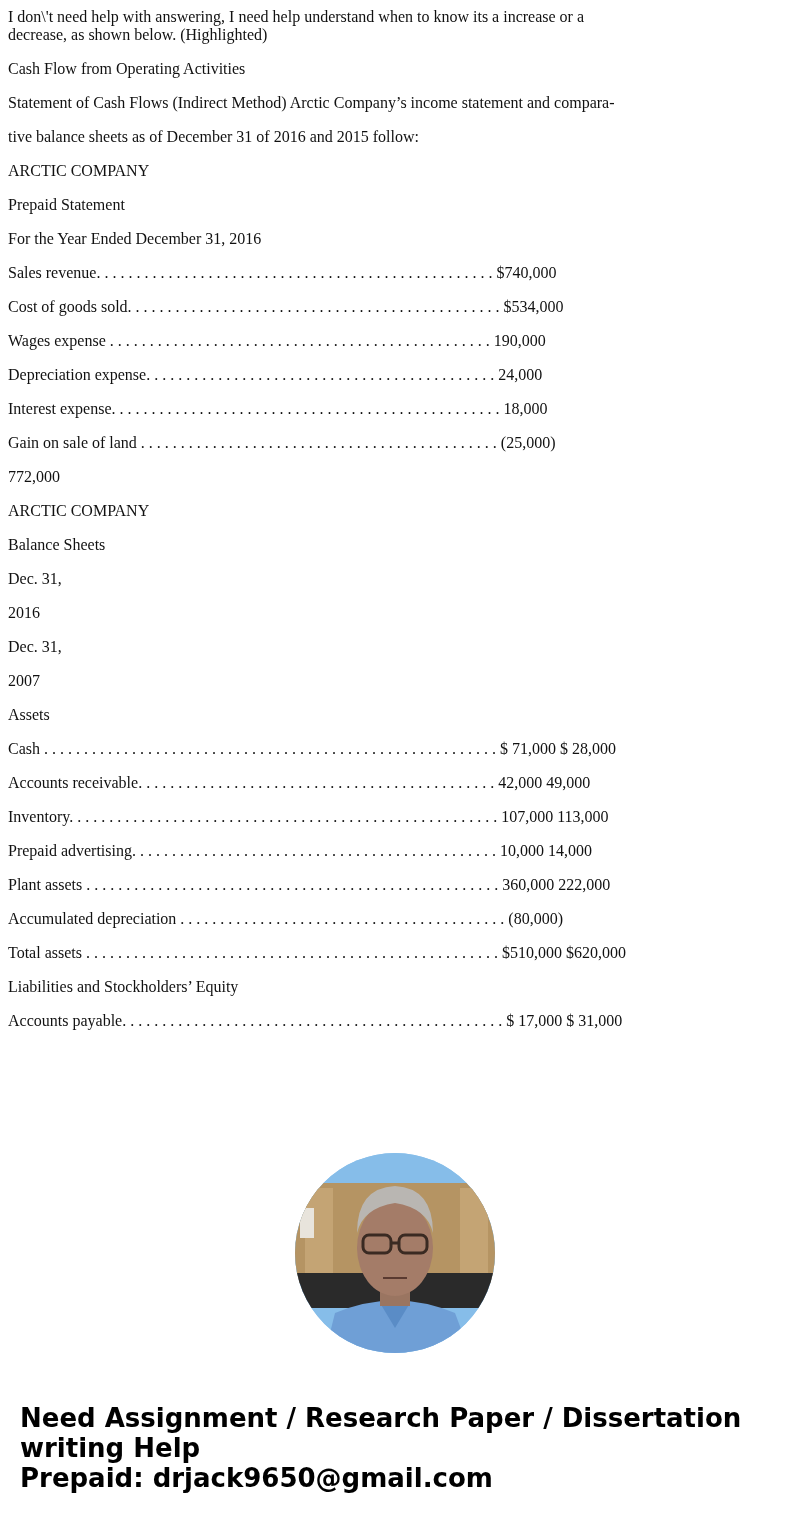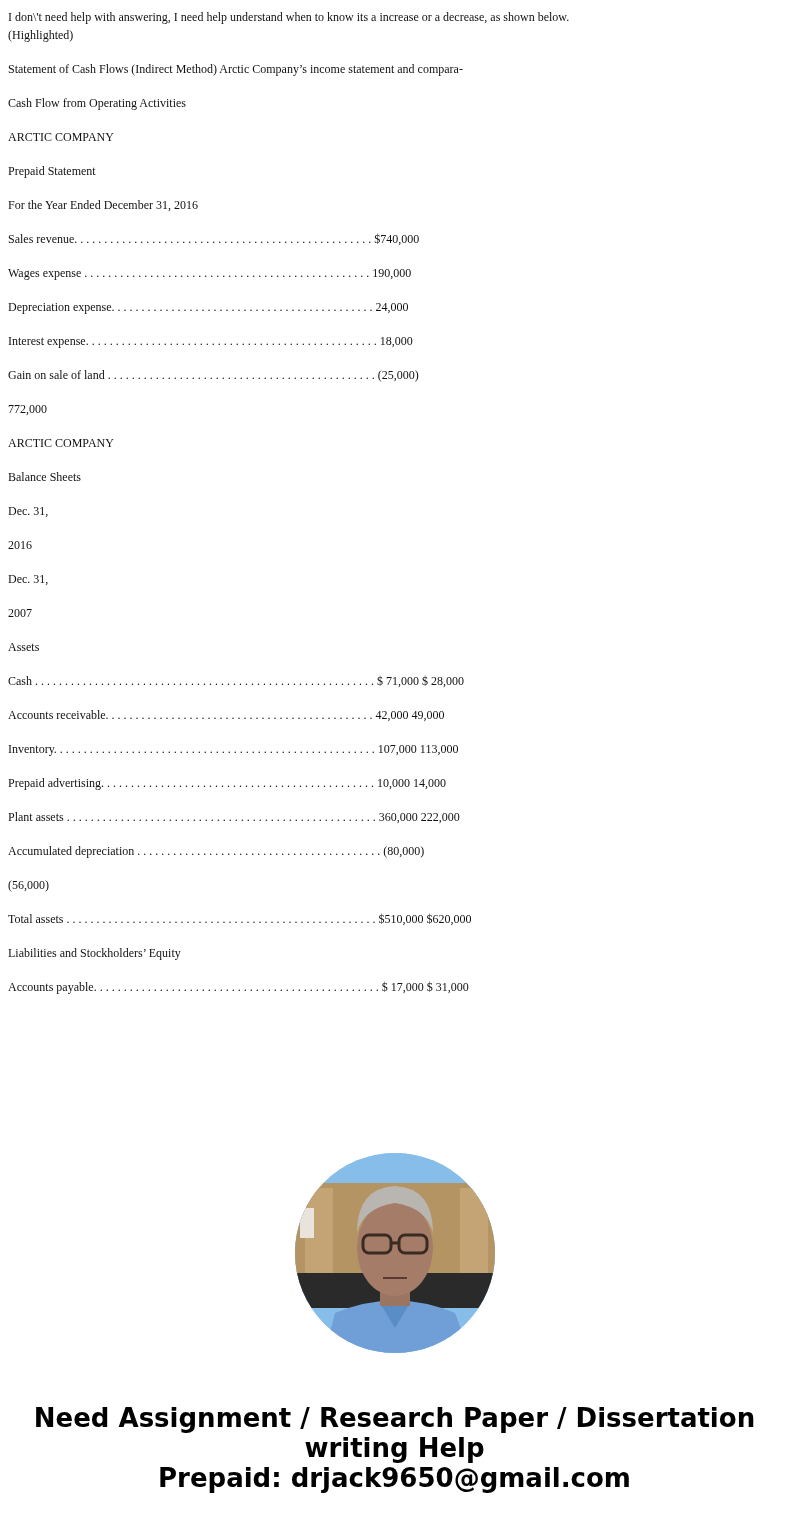--- a/index.html
+++ b/index.html
@@ -12,33 +12,32 @@
       font-family: "Liberation Serif", serif;
       color: #111111;
     }
     .doc {
       position: relative;
       width: 634px;
       height: 1123px;
       overflow: hidden;
       box-sizing: border-box;
       padding: 8px 8px 0 8px;
-      font-size: 12px;
+      font-size: 16px;
       line-height: 18px;
     }
     .doc p {
       margin: 0 0 16px 0;
       white-space: pre-wrap;
     }
     .doc p.intro {
       margin-bottom: 16px;
     }
     .promo {
       width: 789px;
-      text-align: center;
       padding-top: 30px;
     }
     .avatar {
       width: 200px;
       height: 200px;
       border-radius: 50%;
       margin: 0 auto;
       overflow: hidden;
       position: relative;
       background: #8ec3ee;
@@ -53,47 +52,48 @@
       color: #000000;
       padding: 0 20px;
     }
     .promo-text div { margin: 0; }
   </style>
 </head>
 <body>
 
 <div class="doc">
   <p class="intro">I don\'t need help with answering, I need help understand when to know its a increase or a decrease, as shown below. (Highlighted)</p>
+  <p>Cash Flow from Operating Activities</p>
   <p>Statement of Cash Flows (Indirect Method) Arctic Company’s income statement and compara-</p>
-  <p>Cash Flow from Operating Activities</p>
+  <p>tive balance sheets as of December 31 of 2016 and 2015 follow:</p>
 
   <p>ARCTIC COMPANY</p>
   <p>Prepaid Statement</p>
   <p>For the Year Ended December 31, 2016</p>
   <p>Sales revenue. . . . . . . . . . . . . . . . . . . . . . . . . . . . . . . . . . . . . . . . . . . . . . . . . . $740,000</p>
+  <p>Cost of goods sold. . . . . . . . . . . . . . . . . . . . . . . . . . . . . . . . . . . . . . . . . . . . . . . $534,000</p>
   <p>Wages expense . . . . . . . . . . . . . . . . . . . . . . . . . . . . . . . . . . . . . . . . . . . . . . . . 190,000</p>
   <p>Depreciation expense. . . . . . . . . . . . . . . . . . . . . . . . . . . . . . . . . . . . . . . . . . . . 24,000</p>
   <p>Interest expense. . . . . . . . . . . . . . . . . . . . . . . . . . . . . . . . . . . . . . . . . . . . . . . . . 18,000</p>
   <p>Gain on sale of land . . . . . . . . . . . . . . . . . . . . . . . . . . . . . . . . . . . . . . . . . . . . . (25,000)</p>
   <p>772,000</p>
 
   <p>ARCTIC COMPANY</p>
   <p>Balance Sheets</p>
   <p>Dec. 31,</p>
   <p>2016</p>
   <p>Dec. 31,</p>
   <p>2007</p>
   <p>Assets</p>
   <p>Cash . . . . . . . . . . . . . . . . . . . . . . . . . . . . . . . . . . . . . . . . . . . . . . . . . . . . . . . . . $ 71,000 $ 28,000</p>
   <p>Accounts receivable. . . . . . . . . . . . . . . . . . . . . . . . . . . . . . . . . . . . . . . . . . . . . 42,000 49,000</p>
   <p>Inventory. . . . . . . . . . . . . . . . . . . . . . . . . . . . . . . . . . . . . . . . . . . . . . . . . . . . . . 107,000 113,000</p>
   <p>Prepaid advertising. . . . . . . . . . . . . . . . . . . . . . . . . . . . . . . . . . . . . . . . . . . . . . 10,000 14,000</p>
   <p>Plant assets . . . . . . . . . . . . . . . . . . . . . . . . . . . . . . . . . . . . . . . . . . . . . . . . . . . . 360,000 222,000</p>
   <p>Accumulated depreciation . . . . . . . . . . . . . . . . . . . . . . . . . . . . . . . . . . . . . . . . . (80,000)</p>
-  <p>(56,000)</p>
   <p>Total assets . . . . . . . . . . . . . . . . . . . . . . . . . . . . . . . . . . . . . . . . . . . . . . . . . . . . $510,000 $620,000</p>
   <p>Liabilities and Stockholders’ Equity</p>
   <p>Accounts payable. . . . . . . . . . . . . . . . . . . . . . . . . . . . . . . . . . . . . . . . . . . . . . . . $ 17,000 $ 31,000</p>
 </div>
 
 <div class="promo">
   <div class="avatar" title="Portrait of tutor">
     <svg width="200" height="200" viewBox="0 0 200 200">
 
       <rect x="0" y="0" width="200" height="200" fill="#86bde9"></rect>

